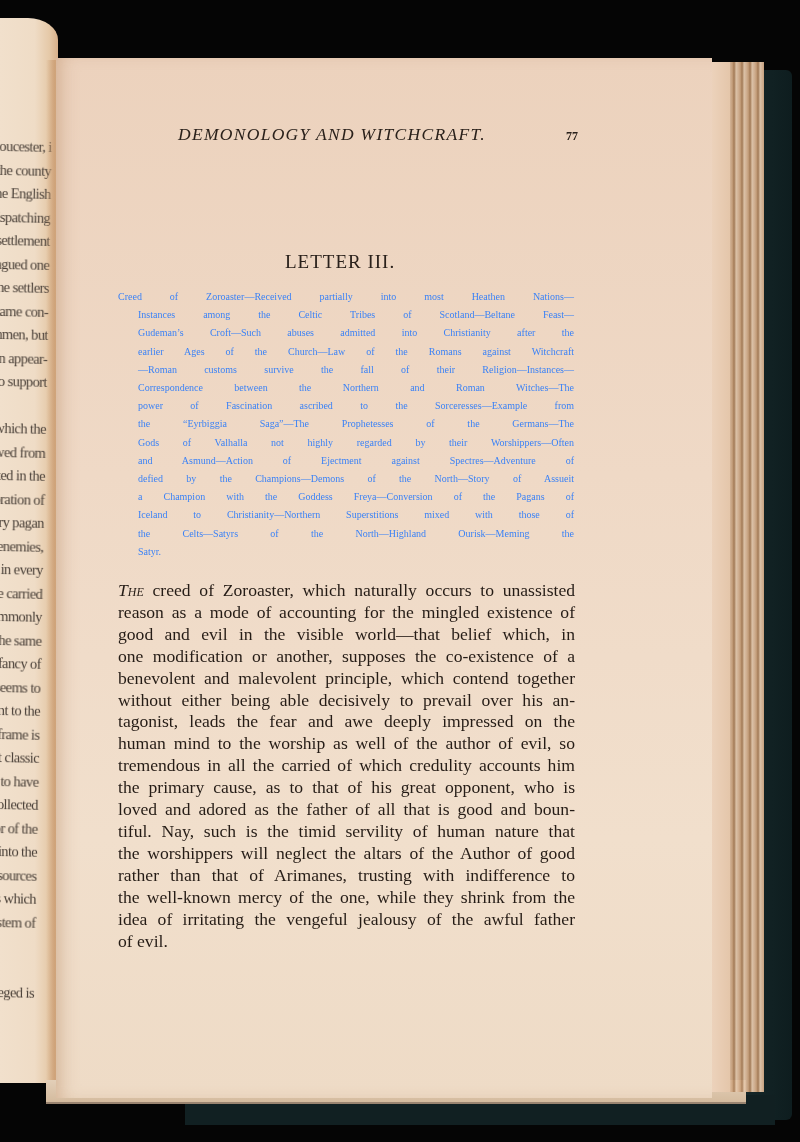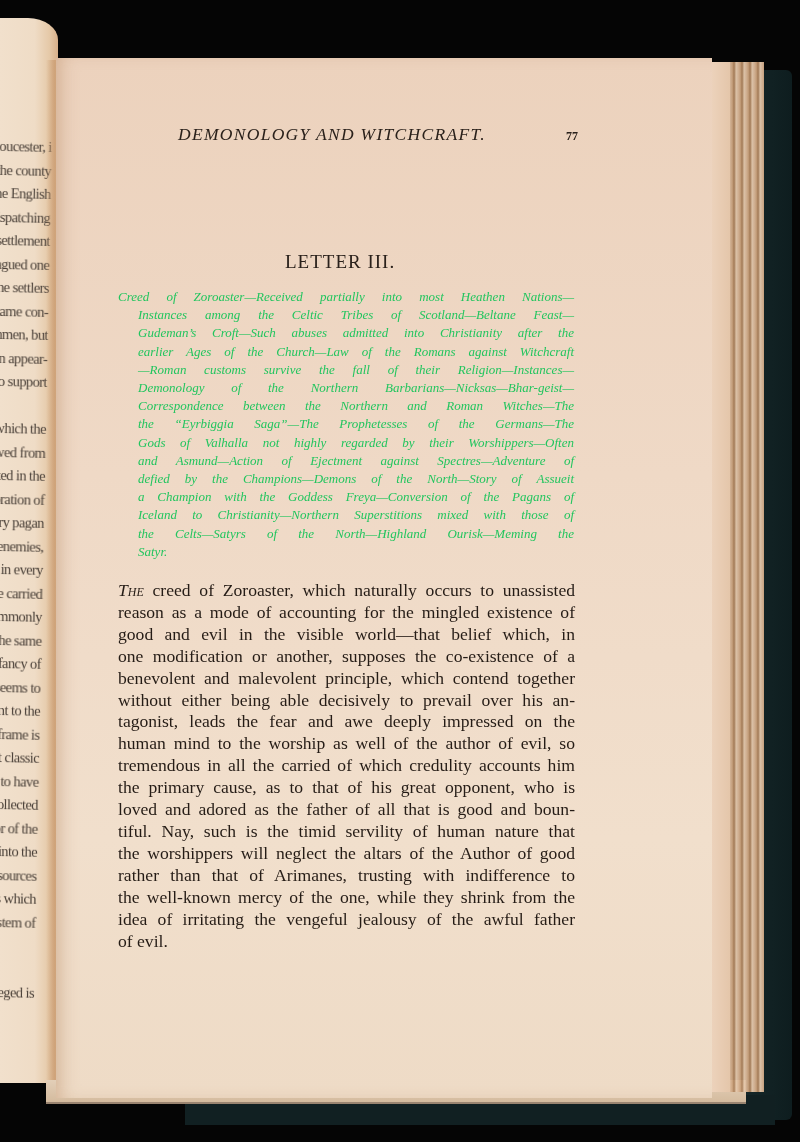--- a/index.html
+++ b/index.html
@@ -66,22 +66,22 @@
   .running-title {
     font-style: italic; font-size: 17.5px; letter-spacing: 1.3px;
   }
   .page-number { font-size: 12px; font-weight: bold; }
   .chapter-title {
     position: absolute; left: 285px; top: 251px;
     font-size: 19px; letter-spacing: 1px; color: #2a211b;
   }
   .synopsis {
     position: absolute; left: 118px; top: 288px; width: 456px;
-    font-size: 13px; line-height: 18.2px; color: #22c55e;
-    text-align: justify; text-align-last: left; font-style: italic;
+    font-size: 10px; line-height: 18.2px; color: #3b82f6;
+    text-align: justify; text-align-last: left;
   }
   .synopsis .line { display: block; text-align: justify; text-align-last: justify; padding-left: 20px; white-space: nowrap; }
   .synopsis .line.first { padding-left: 0; }
   .synopsis .line.last { text-align-last: left; }
   .body-text {
     position: absolute; left: 118px; top: 580px; width: 457px;
     font-size: 17.6px; line-height: 21.9px; color: #251c16;
   }
   .body-text .line { display: block; text-align: justify; text-align-last: justify; white-space: nowrap; }
   .body-text .line.last { text-align-last: left; }
@@ -147,22 +147,22 @@
 </div>
 
 <div class="chapter-title">LETTER III.</div>
 
 <div class="synopsis">
   <span class="line first">Creed of Zoroaster—Received partially into most Heathen Nations—</span>
   <span class="line">Instances among the Celtic Tribes of Scotland—Beltane Feast—</span>
   <span class="line">Gudeman’s Croft—Such abuses admitted into Christianity after the</span>
   <span class="line">earlier Ages of the Church—Law of the Romans against Witchcraft</span>
   <span class="line">—Roman customs survive the fall of their Religion—Instances—</span>
-  <span class="line">Demonology of the Northern Barbarians—Nicksas—Bhar-geist—</span>
   <span class="line">Correspondence between the Northern and Roman Witches—The</span>
+  <span class="line">power of Fascination ascribed to the Sorceresses—Example from</span>
   <span class="line">the “Eyrbiggia Saga”—The Prophetesses of the Germans—The</span>
   <span class="line">Gods of Valhalla not highly regarded by their Worshippers—Often</span>
   <span class="line">and Asmund—Action of Ejectment against Spectres—Adventure of</span>
   <span class="line">defied by the Champions—Demons of the North—Story of Assueit</span>
   <span class="line">a Champion with the Goddess Freya—Conversion of the Pagans of</span>
   <span class="line">Iceland to Christianity—Northern Superstitions mixed with those of</span>
   <span class="line">the Celts—Satyrs of the North—Highland Ourisk—Meming the</span>
   <span class="line last">Satyr.</span>
 </div>
 

